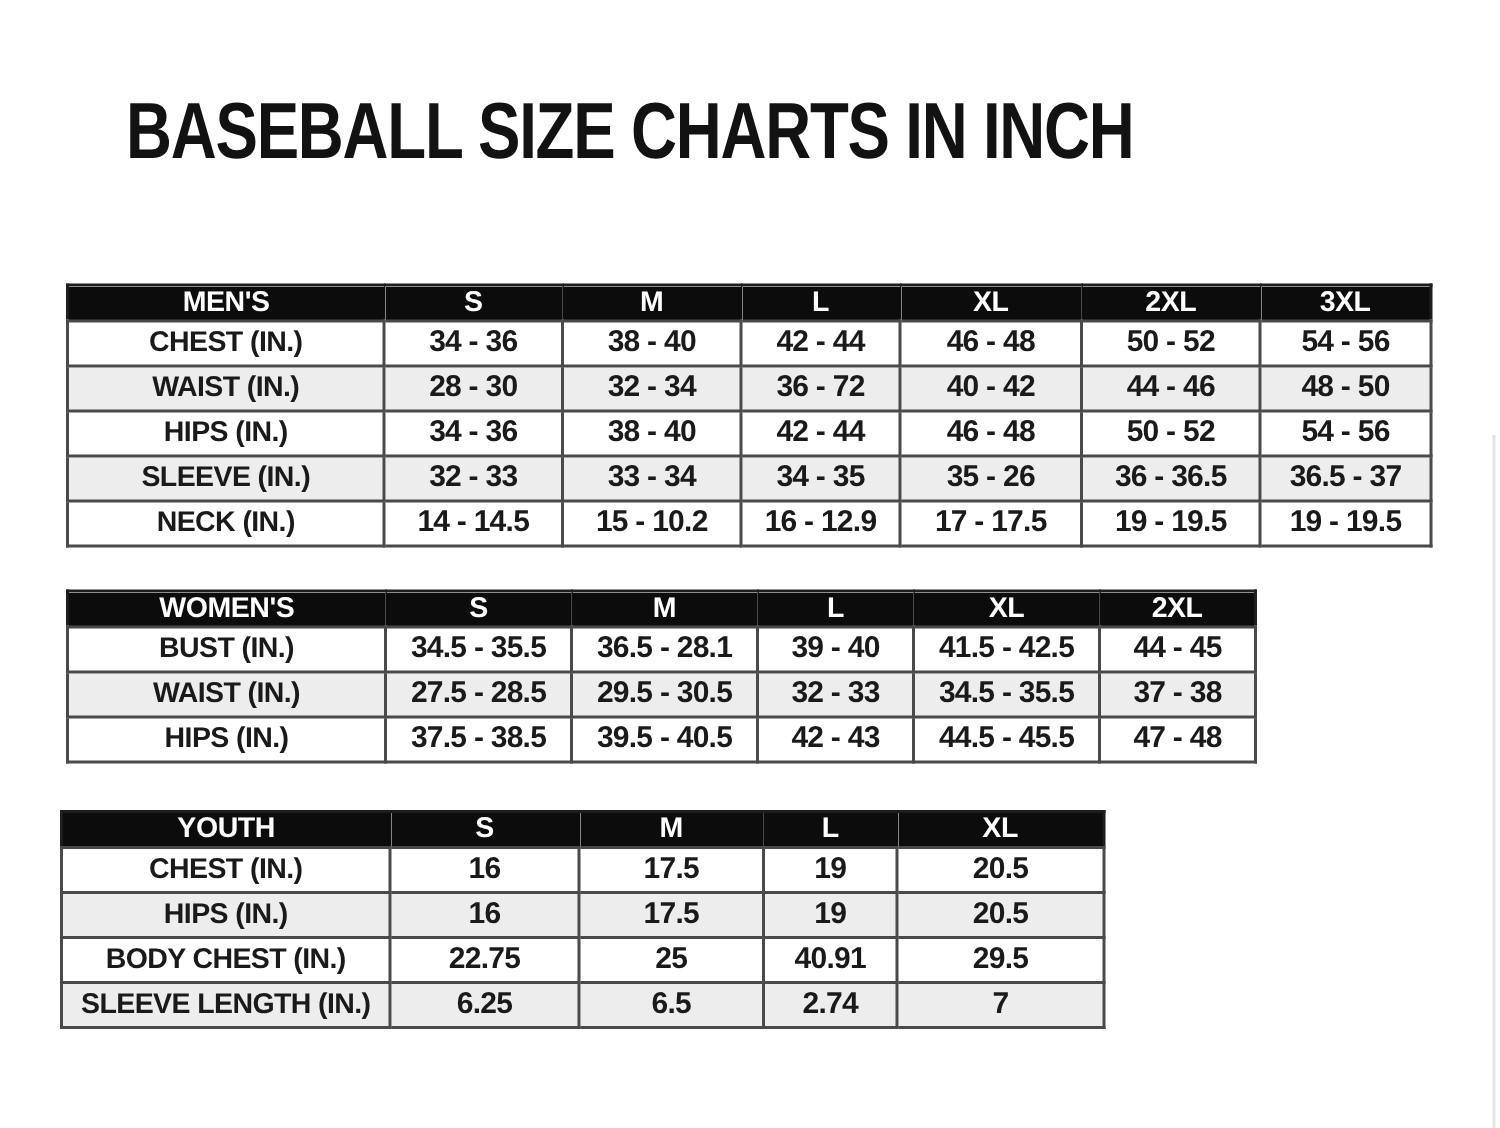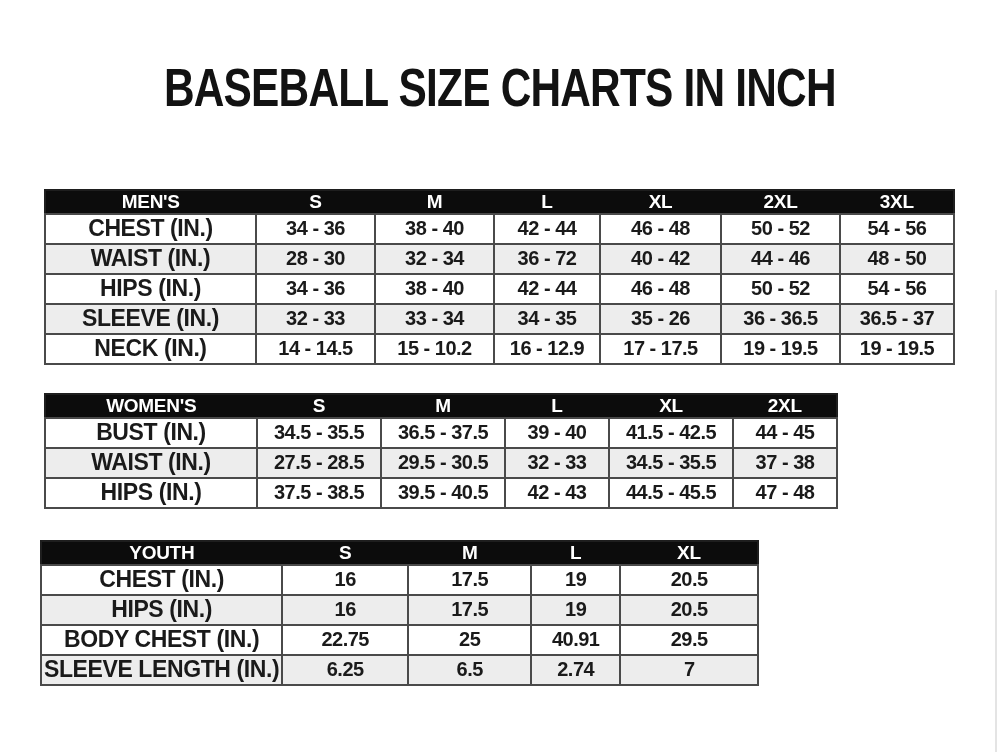--- a/index.html
+++ b/index.html
@@ -7,21 +7,20 @@
     margin: 0; padding: 0;
     width: 1000px; height: 752px;
     background: #ffffff;
     overflow: hidden;
     font-family: "Liberation Sans", sans-serif;
   }
   main { position: relative; width: 1000px; height: 752px; }
 
   h1.page-title {
     margin: 60px 0 0 0;
-    text-align: center;
     font-size: 53px;
     line-height: 1.05;
     font-weight: 700;
     color: #121212;
     white-space: nowrap;
   }
   h1.page-title .condense {
     display: inline-block;
     transform: scaleX(0.80);
     transform-origin: 50% 50%;
@@ -57,21 +56,21 @@
   }
   tbody td {
     border: 2px solid #4a4a4a;
     height: 30px;
     font-size: 20px;
     font-weight: 700;
     color: var(--text, #1a1a1a);
     letter-spacing: -0.5px;
     background: #ffffff;
   }
-  tbody td.rowlabel { font-size: 23px; letter-spacing: -0.4px; }
+  tbody td.rowlabel { font-size: 19px; letter-spacing: -0.4px; }
   tbody tr:nth-child(even) td { background: var(--stripe, #ededed); }
   .edge-right {
     position: absolute; top: 230px; right: 3px;
     width: 2px; height: 520px;
     background: #e4e4e4;
   }
 </style>
 </head>
 <body>
 
@@ -167,21 +166,21 @@
               <th>M</th>
               <th>L</th>
               <th>XL</th>
               <th>2XL</th>
             </tr>
           </thead>
           <tbody>
             <tr>
               <td class="rowlabel">BUST (IN.)</td>
               <td>34.5 - 35.5</td>
-              <td>36.5 - 37.5</td>
+              <td>36.5 - 28.1</td>
               <td>39 - 40</td>
               <td>41.5 - 42.5</td>
               <td>44 - 45</td>
             </tr>
             <tr>
               <td class="rowlabel">WAIST (IN.)</td>
               <td>27.5 - 28.5</td>
               <td>29.5 - 30.5</td>
               <td>32 - 33</td>
               <td>34.5 - 35.5</td>

